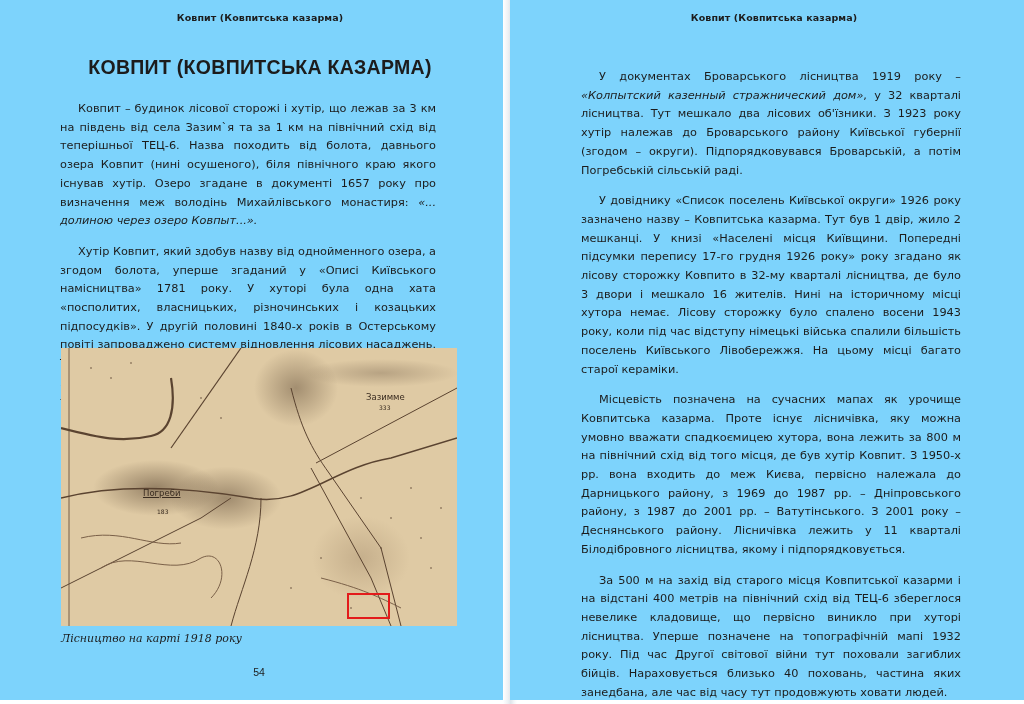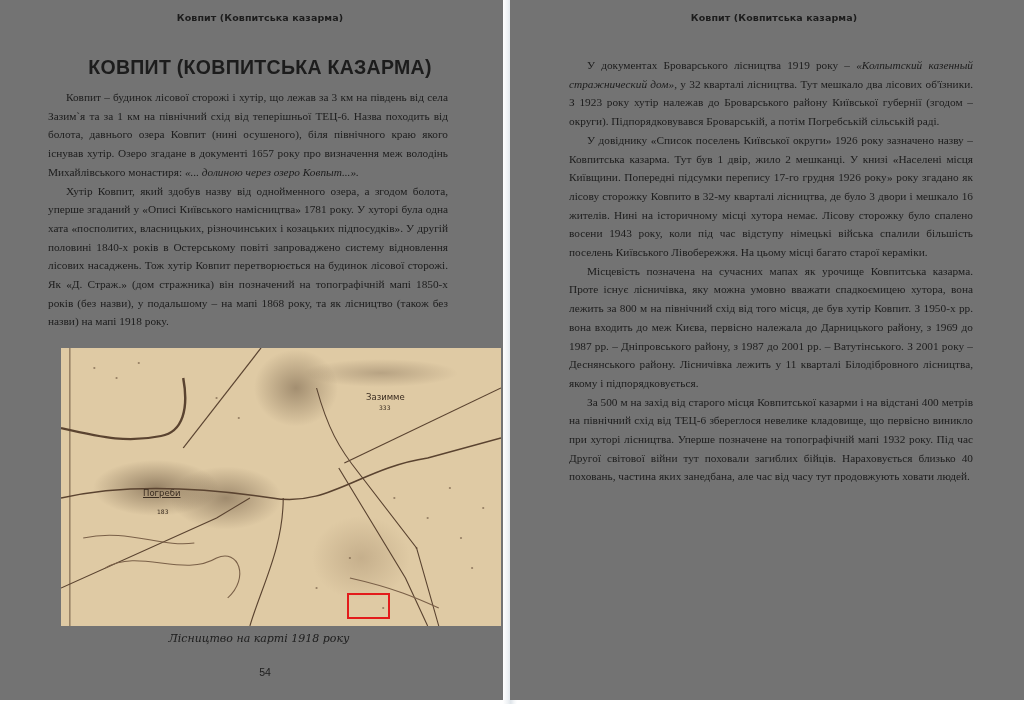--- a/index.html
+++ b/index.html
@@ -3,64 +3,63 @@
 <meta charset="utf-8">
 <style>
   html, body { margin:0; padding:0; }
   body {
     width:1024px; height:704px; overflow:hidden; position:relative;
     background:#ffffff;
     font-family:"DejaVu Sans", sans-serif;
     color:#1c1c1c;
   }
   .spread { position:absolute; inset:0; }
-  .page { position:absolute; top:0; height:700px; background:#737373; }
+  .page { position:absolute; top:0; height:700px; background:#7dd3fc; }
   .page.left { left:0; width:510px; }
   .page.right { left:510px; width:514px; }
   .gutter {
     position:absolute; left:503px; top:0; width:14px; height:704px;
     background:linear-gradient(to right, #ffffff 0%, #eef1f4 35%, #dfe5ea 55%, #f4f6f8 80%, #ffffff 100%);
   }
   .gutter-mark { position:absolute; left:510px; top:0; width:18px; height:4px; background:#111; }
   .running-head {
     position:absolute; top:12px; font-size:9.5px; font-weight:bold; text-align:center; letter-spacing:0.1px;
   }
   .page.left .running-head { left:60px; width:400px; }
   .page.right .running-head { left:64px; width:400px; }
   .chapter-title {
     position:absolute; left:60px; width:400px; top:56px; text-align:center;
     font-family:"Liberation Sans", sans-serif; font-weight:bold; font-size:19.5px; letter-spacing:0.3px;
   }
   .body-text {
     position:absolute; font-size:11.3px; line-height:18.7px; text-align:justify;
   }
-  .body-text p { margin:0; text-indent:18px;font-family:Liberation Serif, serif; }
+  .body-text p { margin:12px; text-indent:18px; }
   .body-text em { font-style:italic; }
   .page.left .body-text { left:48px; width:400px; top:88px; }
   .page.right .body-text { left:59px; width:404px; top:56px; }
   .figure { position:absolute; overflow:hidden; }
   .fig1 { left:61px; top:348px; width:396px; height:278px;
     background:
       radial-gradient(ellipse 90px 40px at 95px 140px, rgba(90,70,50,0.55), transparent 70%),
       radial-gradient(ellipse 80px 45px at 165px 150px, rgba(95,75,55,0.5), transparent 70%),
       radial-gradient(ellipse 60px 55px at 235px 40px, rgba(90,70,50,0.45), transparent 70%),
       radial-gradient(ellipse 110px 20px at 320px 25px, rgba(110,90,70,0.35), transparent 70%),
       radial-gradient(ellipse 70px 60px at 300px 210px, rgba(150,125,95,0.35), transparent 70%),
       #dfcaa4;
-    padding-left: 44px;
   }
   .map-svg { position:absolute; left:0; top:0; width:100%; height:100%; }
   .highlight-box { position:absolute; border:2px solid #e31b1b; box-sizing:border-box; }
   .caption {
-    position:absolute; font-family:"DejaVu Serif", serif; font-style:italic; font-size:11px; text-align:center;
+    position:absolute; font-family:"DejaVu Serif", serif; font-style:italic; font-size:11px; text-align:left;
   }
   .page.left .caption { left:61px; width:396px; top:632px; }
   .page.right .caption { left:64px; width:397px; top:632px; }
   .page-number { position:absolute; top:666px; font-family:"Liberation Sans", sans-serif; font-size:10.5px; text-align:center; }
-  .page.left .page-number { left:67px; width:396px; }
+  .page.left .page-number { left:61px; width:396px; }
   .page.right .page-number { left:64px; width:397px; }
   .map-label { position:absolute; font-family:"DejaVu Sans", sans-serif; font-size:8.5px; color:#3a2c20; }
 </style>
 </head>
 <body>
 
 <div class="spread">
 
   <div class="page left">
     <div class="running-head">Ковпит (Ковпитська казарма)</div>

